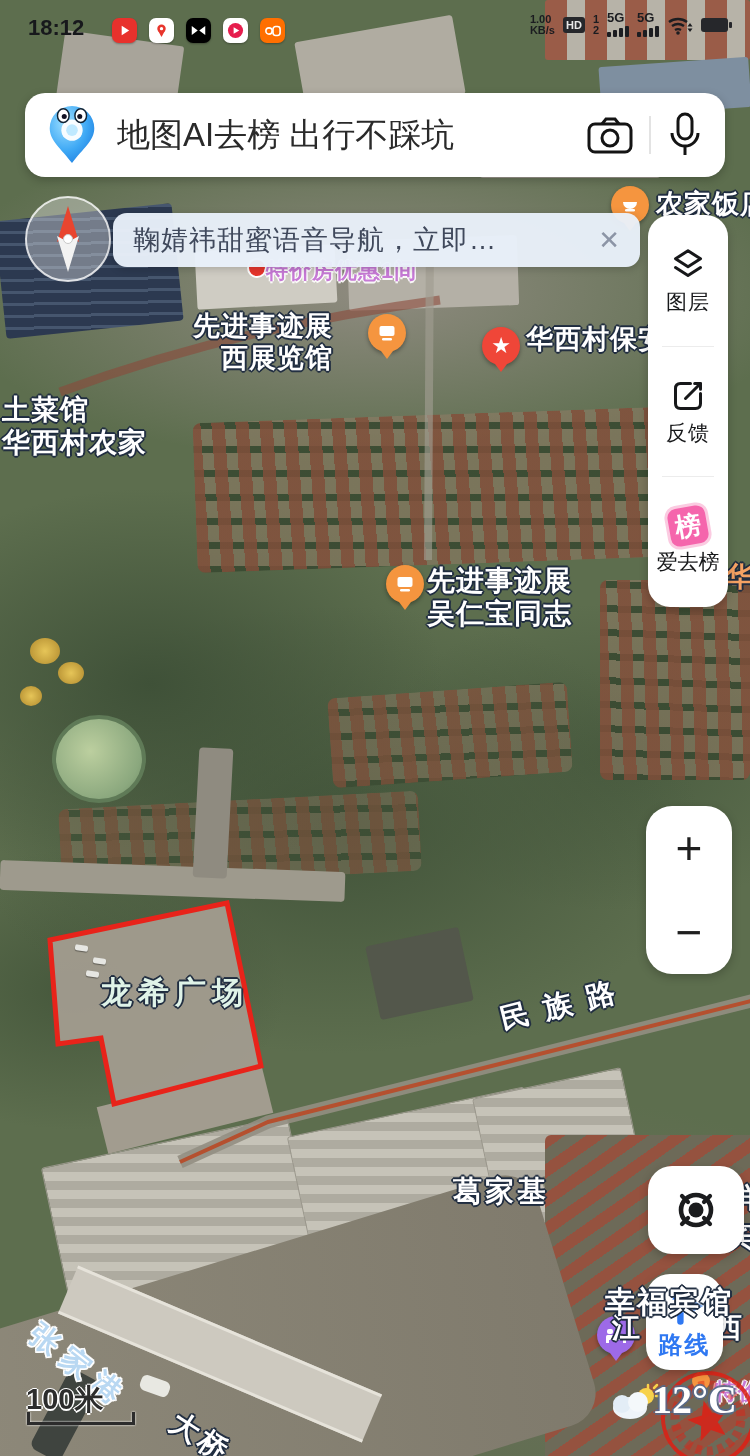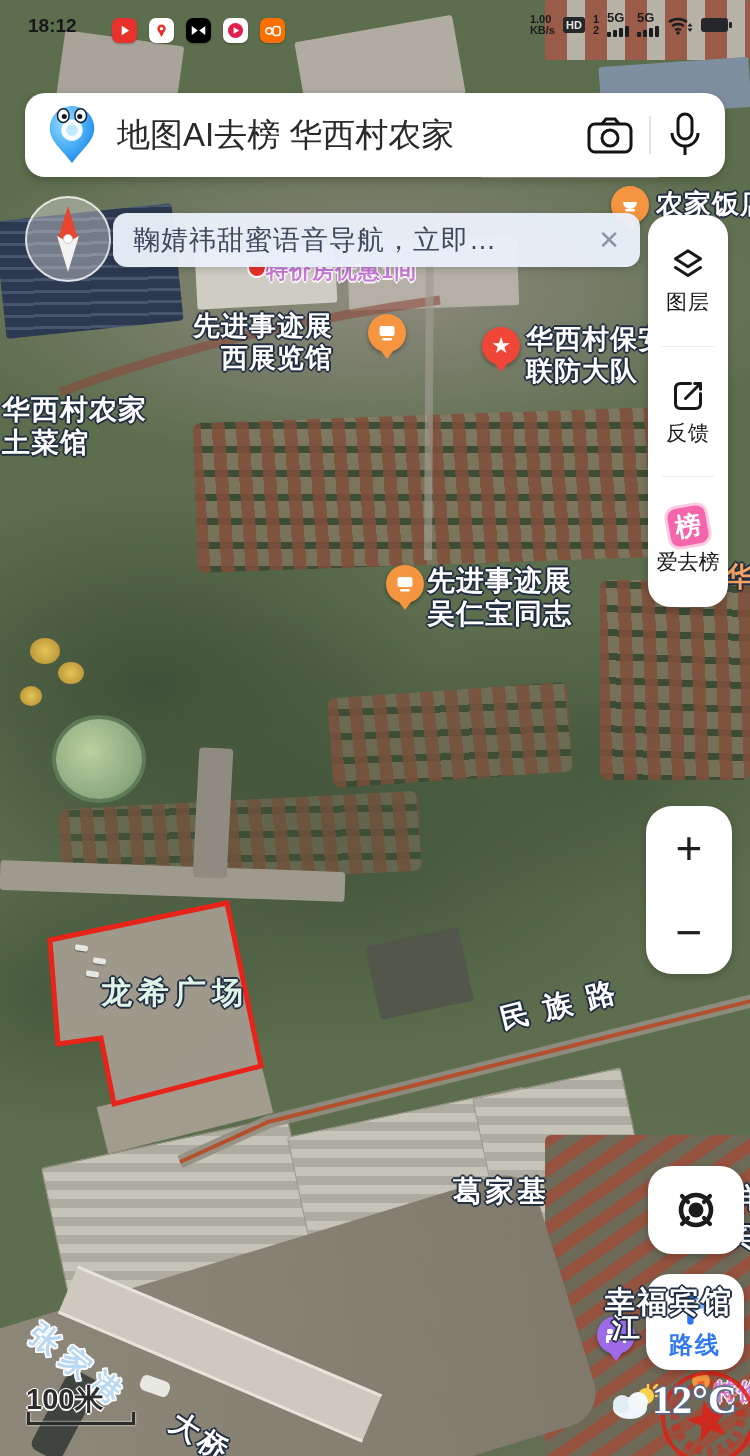--- a/index.html
+++ b/index.html
@@ -46,21 +46,21 @@
     box-shadow:0 2px 4px rgba(0,0,0,.35);z-index:9;}
   .pin::after{content:"";position:absolute;top:33px;left:50%;transform:translateX(-50%);
     border:9px solid transparent;border-top:12px solid #000;border-bottom:0;}
   .pin.orange{background:#f5953f;} .pin.orange::after{border-top-color:#f5953f;}
   .pin.red{background:#ef4638;} .pin.red::after{border-top-color:#ef4638;}
   .pin.purple{background:#9d6ae8;} .pin.purple::after{border-top-color:#9d6ae8;}
   .pin .star{color:#fff;font-size:22px;line-height:1;}
   .dot{position:absolute;border-radius:50%;z-index:8;}
   
   .statusbar{position:absolute;left:0;top:0;width:750px;height:56px;z-index:50;}
-  .time{position:absolute;left:28px;top:15px;font-size:19px;font-weight:700;color:#17181c;}
+  .time{position:absolute;left:28px;top:15px;font-size:22px;font-weight:700;color:#17181c;}
   .appicons{position:absolute;left:112px;top:18px;display:flex;gap:12px;}
   .appicon{width:25px;height:25px;border-radius:7px;display:flex;align-items:center;justify-content:center;box-shadow:0 1px 2px rgba(0,0,0,.3);}
   .sb-right{position:absolute;right:22px;top:12px;display:flex;align-items:center;gap:8px;color:#1b1c20;}
   .speed{font-size:11px;line-height:11px;font-weight:700;}
   .hd{background:#26272b;color:#e8e8e8;font-size:11px;font-weight:700;border-radius:3px;padding:2px 3px;}
   .simcol{display:flex;flex-direction:column;font-size:11px;font-weight:700;line-height:11px;}
   .sig{display:flex;flex-direction:column;align-items:flex-start;}
   .sig .g{font-size:13px;font-weight:700;line-height:12px;}
   .bars{display:flex;align-items:flex-end;gap:2px;margin-top:2px;}
   .bars i{display:block;width:4px;background:#1c1d21;border-radius:1px;}
@@ -162,26 +162,25 @@
         <rect x="2.5" y="3" width="15" height="10" rx="2" fill="#fff"></rect>
         <rect x="5" y="15" width="10" height="2.6" rx="1.3" fill="#fff"></rect>
       </svg>
   </div>
 
   <div class="pin red" style="left:482px;top:327px;">
       <span class="star">★</span>
     </div>
   <div class="lbl" style="left:526px;top:324px;font-size:27px;">
     <div>华西村保安</div>
-    <div>联防大队</div>
   </div>
 
   <div class="lbl" style="left:2px;top:394px;font-size:28px;">
+    <div>土菜馆</div>
     <div>华西村农家</div>
-    <div>土菜馆</div>
   </div>
 
 
   <div class="pin orange" style="left:386px;top:565px;">
     <svg width="20" height="20" viewBox="0 0 20 20">
         <rect x="2.5" y="3" width="15" height="10" rx="2" fill="#fff"></rect>
         <rect x="5" y="15" width="10" height="2.6" rx="1.3" fill="#fff"></rect>
       </svg>
   </div>
   <div class="lbl" style="left:427px;top:565px;font-size:28px;">
@@ -305,21 +304,21 @@
           </radialGradient>
         </defs>
       <path d="M32 61 C21 46 9 38 9 25 a23 23 0 1 1 46 0 c0 13 -12 21 -23 36 z" fill="url(#mg)"></path>
       <circle cx="32" cy="27" r="11" fill="#fff" opacity=".95"></circle>
       <circle cx="32" cy="27" r="6" fill="#bfe9ff"></circle>
       <ellipse cx="23" cy="12" rx="6" ry="7" fill="#fff" stroke="#123" stroke-width="1.5"></ellipse>
       <ellipse cx="41" cy="12" rx="6" ry="7" fill="#fff" stroke="#123" stroke-width="1.5"></ellipse>
       <circle cx="24" cy="13" r="2.6" fill="#112"></circle>
         <circle cx="40" cy="13" r="2.6" fill="#112"></circle>
     </svg>
-    <div class="search-text">地图AI去榜 华西村农家</div>
+    <div class="search-text">地图AI去榜 出行不踩坑</div>
     <svg width="46" height="38" viewBox="0 0 46 38">
       <rect x="2" y="8" width="42" height="28" rx="6" fill="none" stroke="#141414" stroke-width="3"></rect>
       <path d="M15 8 l4 -5 h9 l4 5" fill="none" stroke="#141414" stroke-width="3"></path>
       <circle cx="23" cy="22" r="8" fill="none" stroke="#141414" stroke-width="3"></circle>
     </svg>
     <div class="vdiv"></div>
     <svg width="36" height="48" viewBox="0 0 36 48" style="margin-right:22px;">
       <rect x="11" y="3" width="14" height="25" rx="7" fill="none" stroke="#141414" stroke-width="3"></rect>
       <path d="M5 22 a13 13 0 0 0 26 0" fill="none" stroke="#141414" stroke-width="3"></path>
       <path d="M18 36 v8" stroke="#141414" stroke-width="3"></path>
@@ -366,21 +365,21 @@
   </div>
 
   <div class="sqbtn" style="left:648px;top:1166px;width:96px;height:88px;">
     <svg width="56" height="56" viewBox="0 0 56 56">
       <circle cx="28" cy="28" r="15" fill="none" stroke="#1b1c1e" stroke-width="4.6"></circle>
       <circle cx="28" cy="28" r="7.5" fill="#1b1c1e"></circle>
       <path d="M14 14 l6 6 M42 14 l-6 6 M14 42 l6 -6 M42 42 l-6 -6" stroke="#1b1c1e" stroke-width="4.2" stroke-linecap="round"></path>
     </svg>
   </div>
 
-  <div class="sqbtn" style="left:646px;top:1274px;width:98px;height:96px;gap:2px;">
+  <div class="sqbtn" style="left:646px;top:1274px;width:77px;height:96px;gap:2px;">
     <svg width="44" height="44" viewBox="0 0 48 48">
       <path d="M19 42 V16" stroke="#2f78f2" stroke-width="7" stroke-linecap="round"></path>
       <path d="M19 4 L10 18 H28 Z" fill="#2f78f2"></path>
       <path d="M21 32 q2 -7 11 -7 h2" stroke="#7fb0f7" stroke-width="5.5" fill="none"></path>
       <path d="M44 25 L33 19 v12 Z" fill="#7fb0f7"></path>
     </svg>
     <div class="route-label">路线</div>
   </div>
 
   <div class="scale-text">100米</div>

